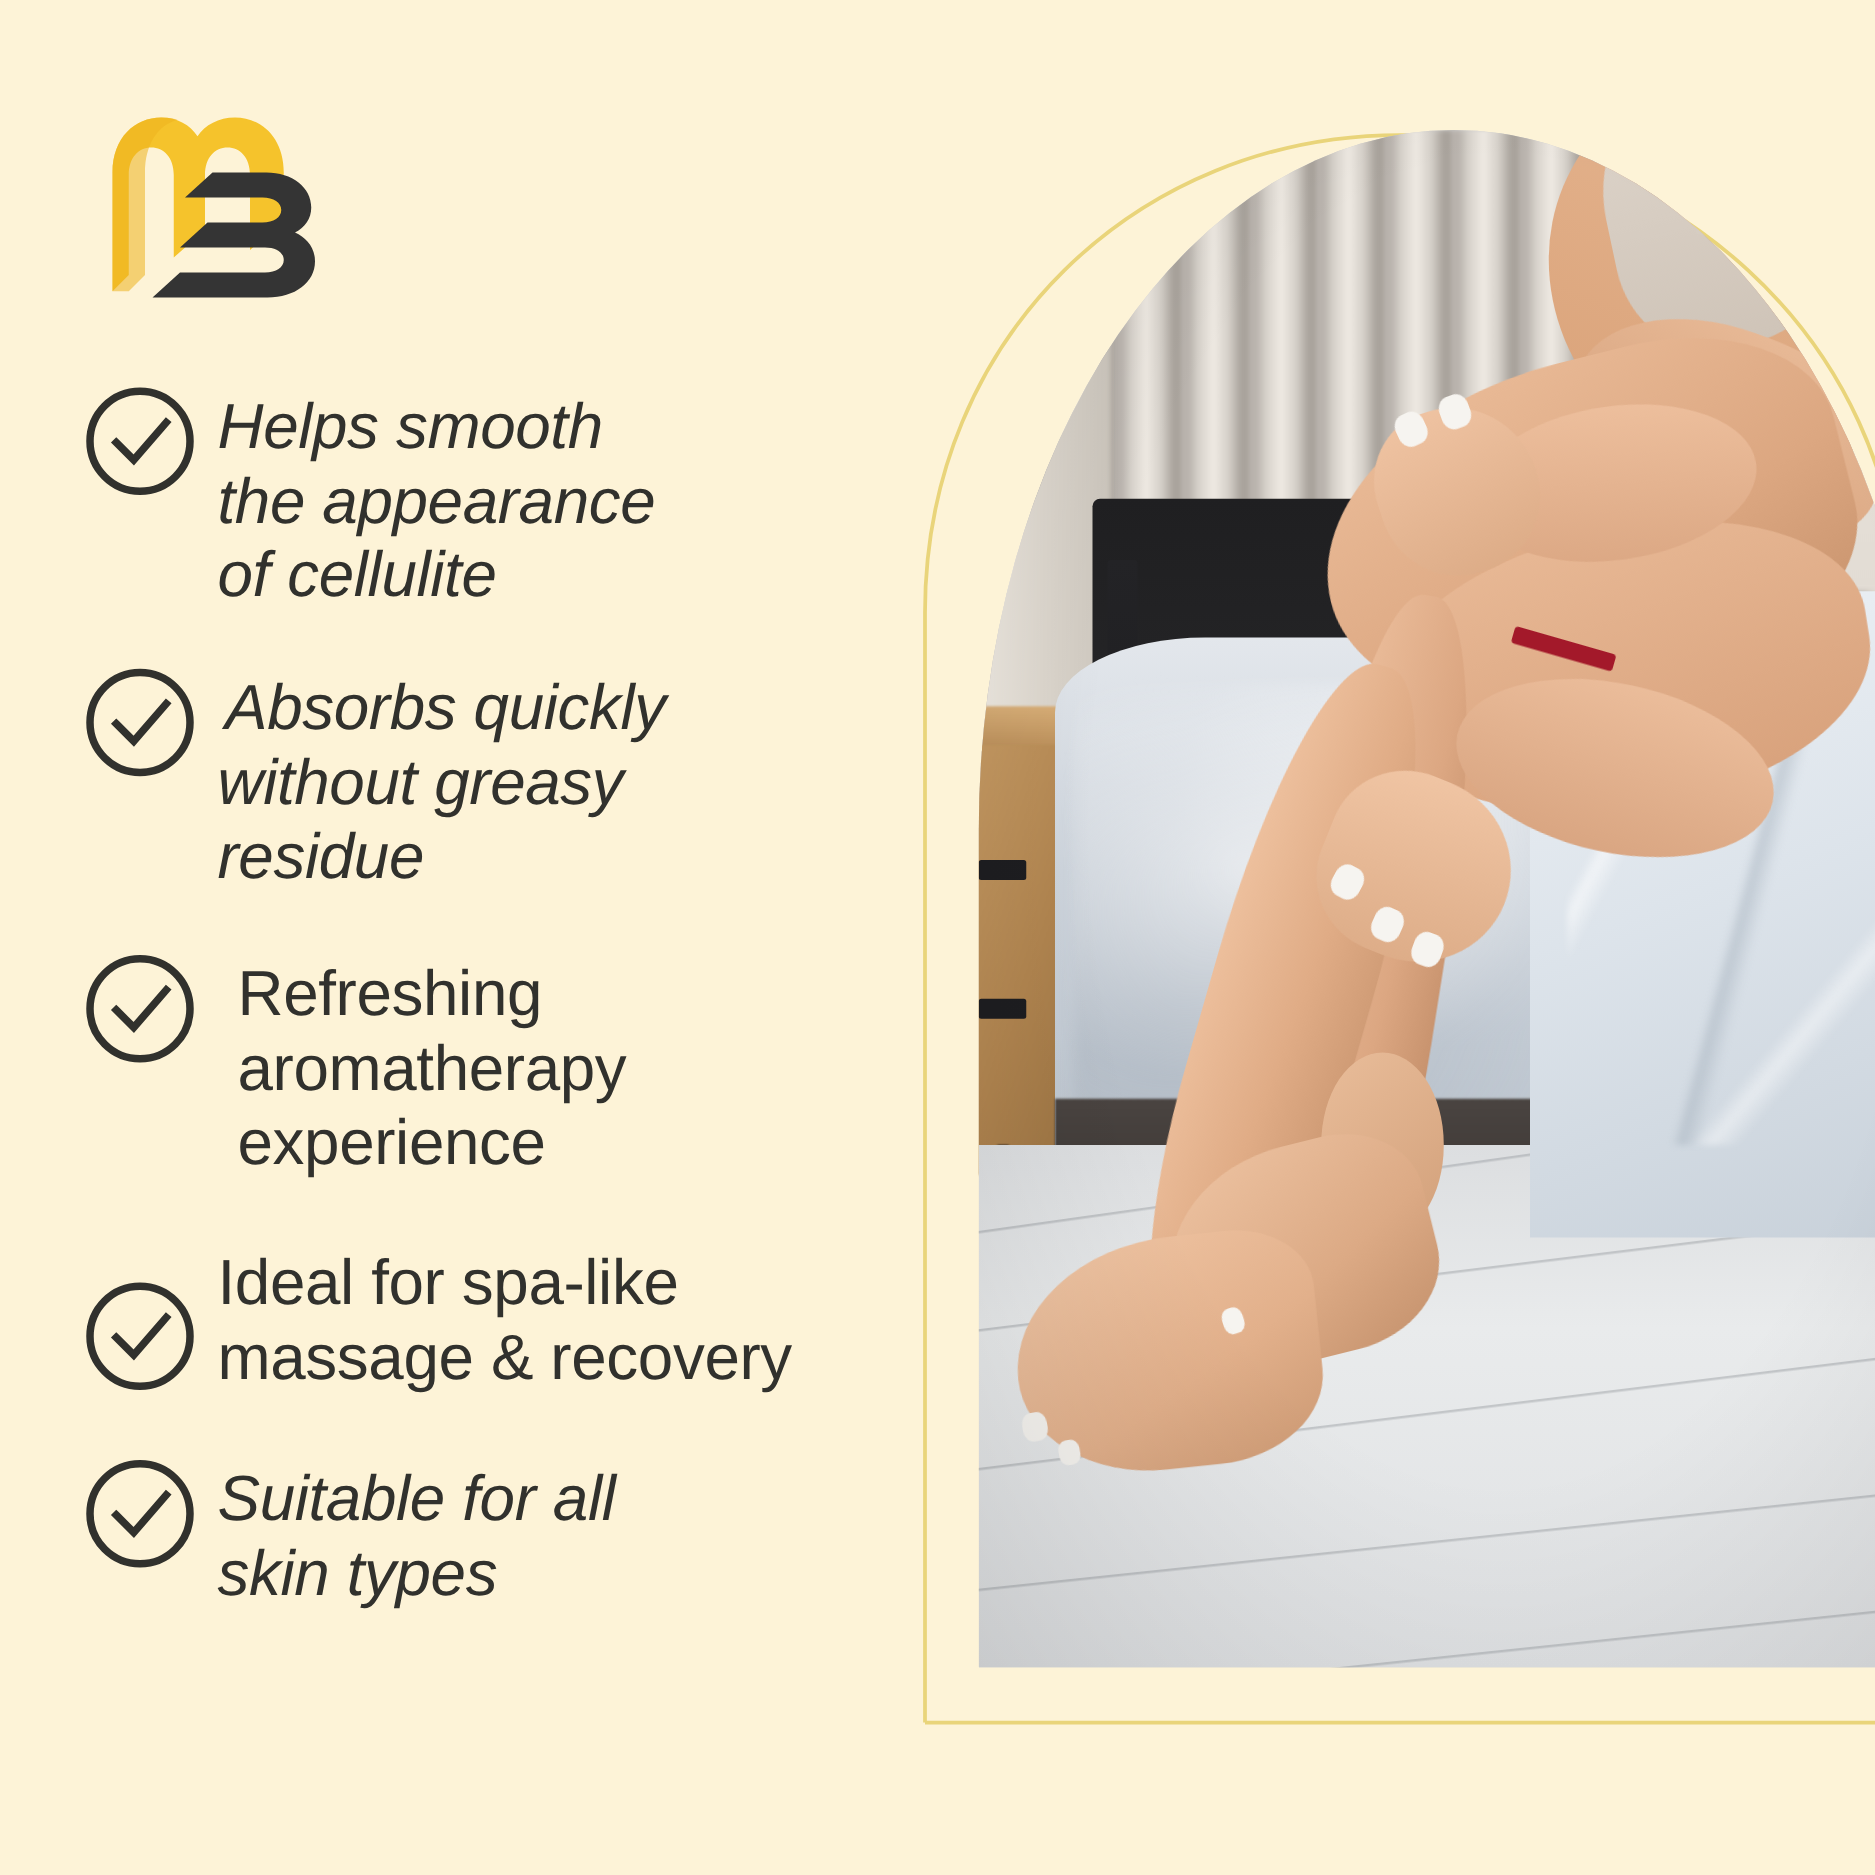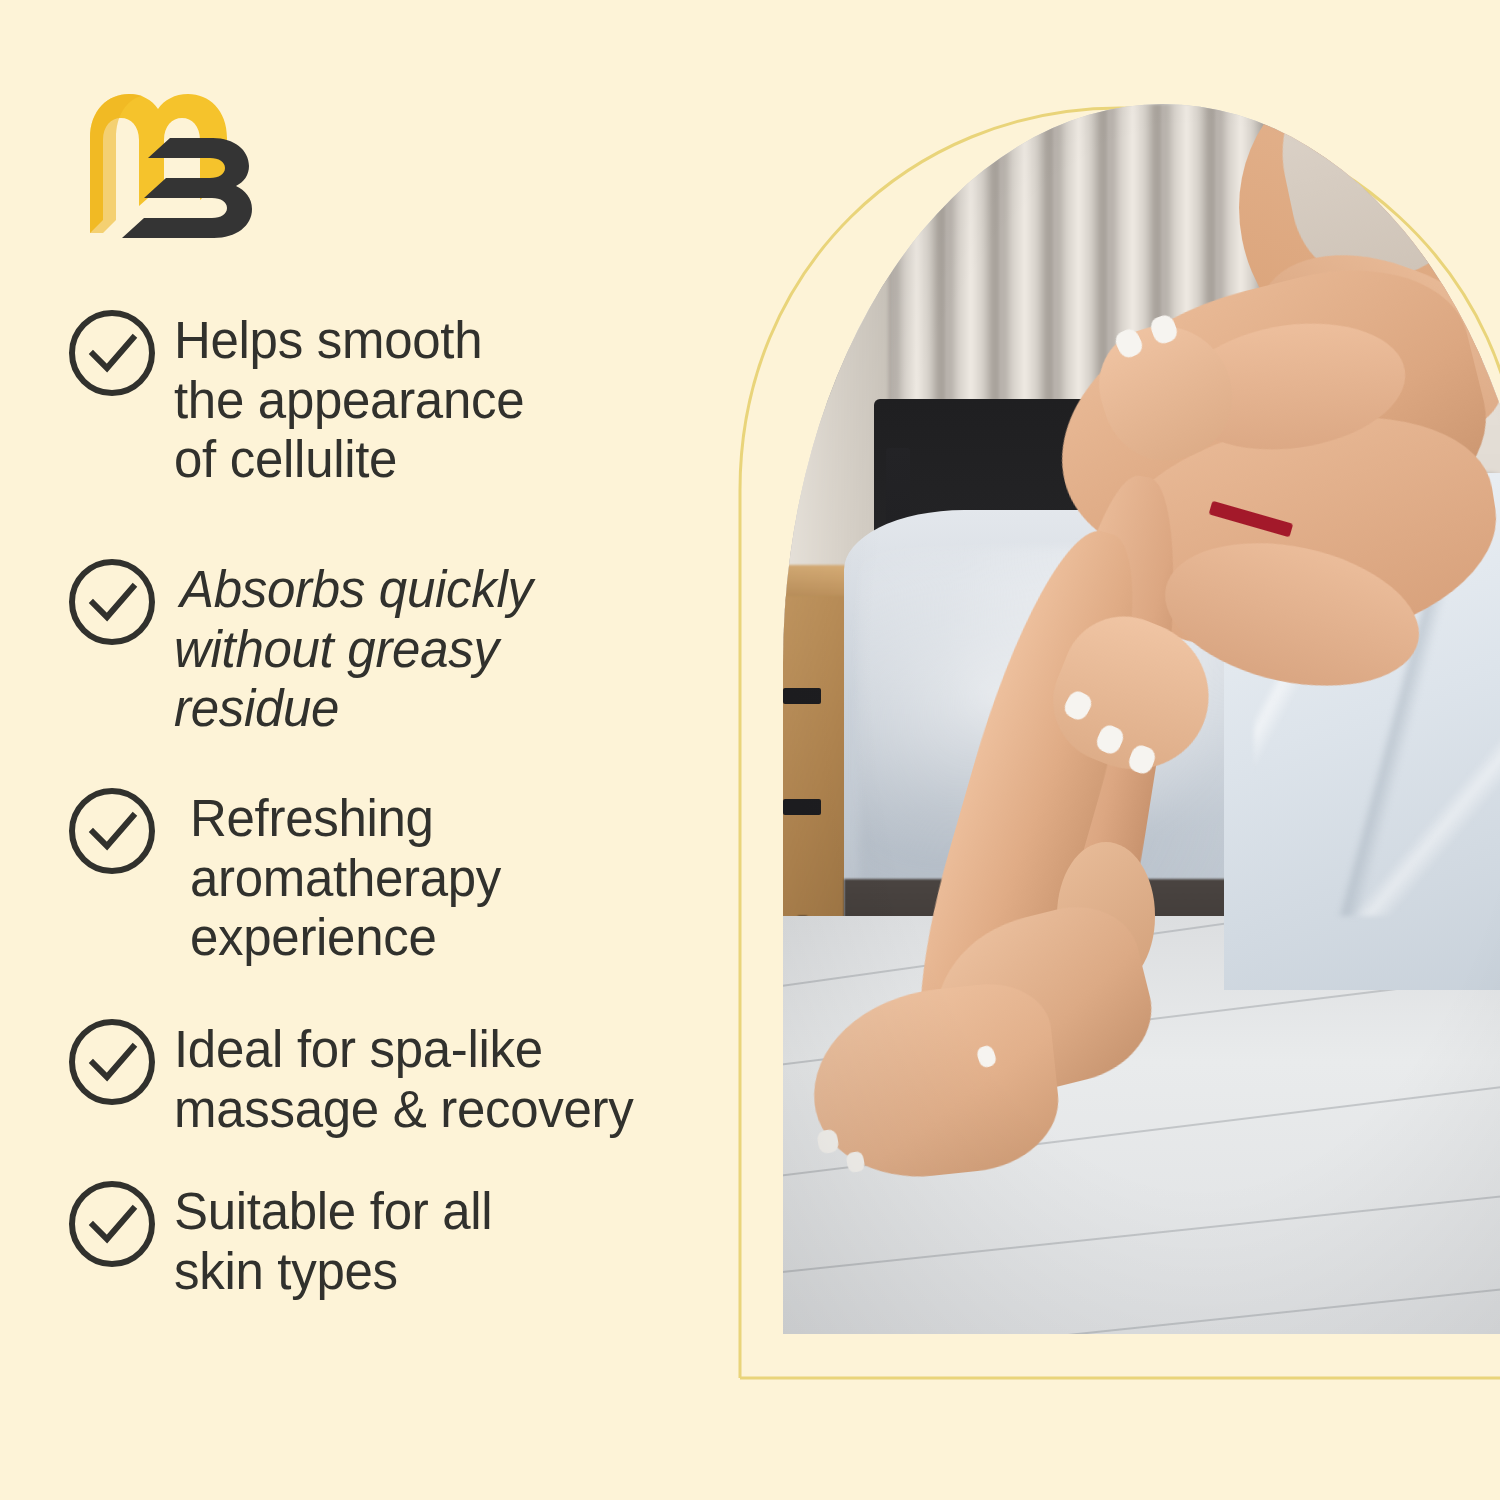--- a/index.html
+++ b/index.html
@@ -28,27 +28,27 @@
     color:#31312D;
     letter-spacing:-0.3px;
     font-weight:400;
     padding-top:6px;
     white-space:pre-line;
   }
   .b1 .btxt{font-size:51px;}
   .b2 .btxt{font-size:51px;text-indent:6px;}
   .b3 .btxt{font-size:51px;}
   .b4 .btxt{font-size:51px;}
-  .b5 .btxt{font-size:51px;}
-
-  
-  .b1{margin-bottom:64px;}
+  .b5 .btxt{font-size:51px;font-style:italic;}
+
+  
+  .b1{margin-bottom:40px;font-style:italic;}
   .b2{margin-bottom:44px;font-style:italic;}
   .b3{margin-bottom:46px;gap:16px;}
-  .b4{margin-bottom:37px;}
+  .b4{margin-bottom:48px;align-items:flex-end;}
 
   
   #archOutline{position:absolute;left:700px;top:90px;width:820px;height:1300px;pointer-events:none;}
   #archOutline svg{display:block;width:820px;height:1300px;overflow:visible;}
 
   
   #photoArch{
     position:absolute;
     left:783px;top:104px;
     width:760px;height:1230px;

